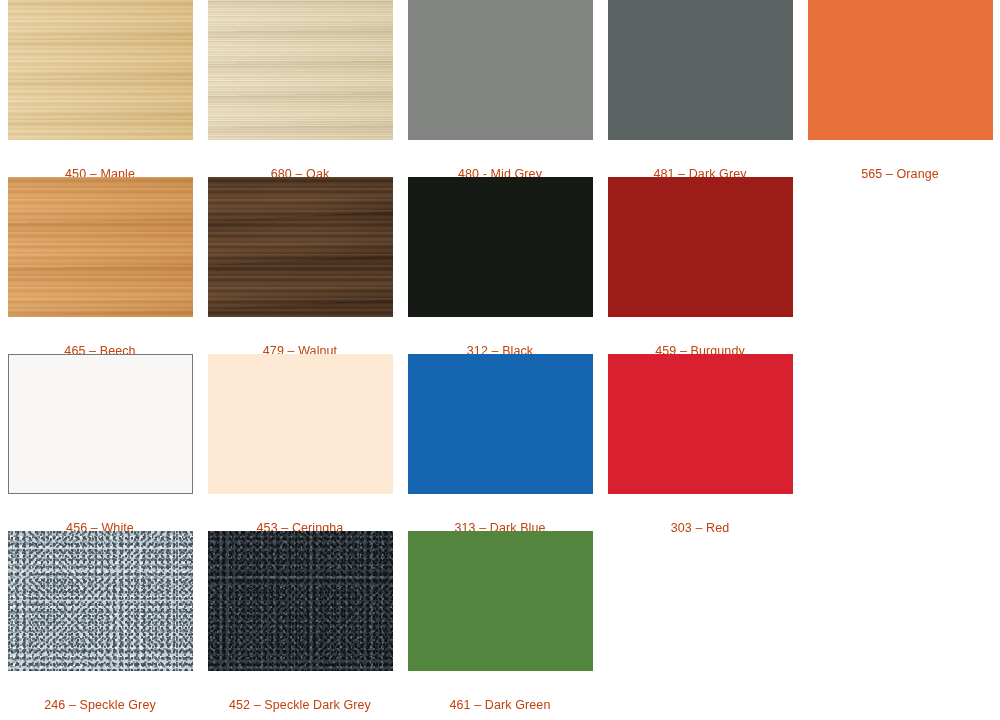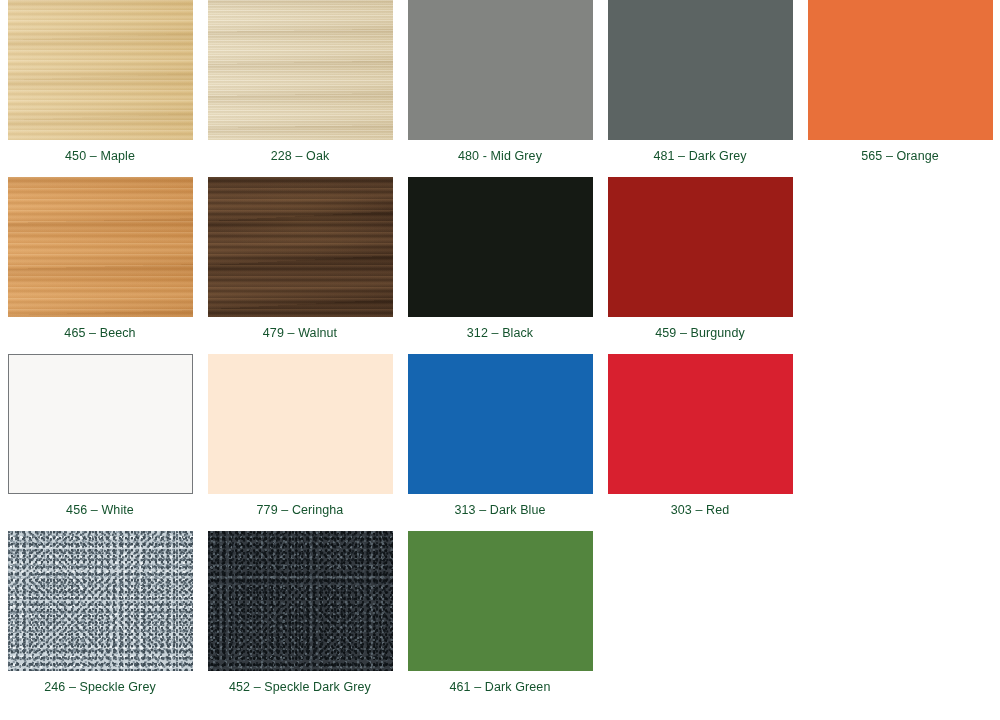--- a/index.html
+++ b/index.html
@@ -46,23 +46,23 @@
     box-sizing: border-box;
     position: relative;
     overflow: hidden;
   }
 
   .swatch-chip.bordered {
     border: 1.5px solid #75787b;
   }
 
   .swatch-label {
-    margin-top: 9px;
+    margin-top: 27px;
     font-size: 12.5px;
-    color: #14532d;
+    color: #c2410c;
     text-align: center;
     line-height: 1.2;
     letter-spacing: 0.1px;
     white-space: nowrap;
   }
 
   
   .grain-maple {
     background-color: #e0c286;
     background-image:
@@ -182,21 +182,21 @@
 <body>
 
 <div id="swatch-grid">
     <div class="swatch-row">
       <div class="swatch-cell">
         <div class="swatch-chip grain-maple"></div>
         <div class="swatch-label">450 – Maple</div>
       </div>
       <div class="swatch-cell">
         <div class="swatch-chip grain-oak"></div>
-        <div class="swatch-label">228 – Oak</div>
+        <div class="swatch-label">680 – Oak</div>
       </div>
       <div class="swatch-cell">
         <div class="swatch-chip" style="background-color: rgb(130, 132, 129);"></div>
         <div class="swatch-label">480 - Mid Grey</div>
       </div>
       <div class="swatch-cell">
         <div class="swatch-chip" style="background-color: rgb(92, 100, 99);"></div>
         <div class="swatch-label">481 – Dark Grey</div>
       </div>
       <div class="swatch-cell">
@@ -222,21 +222,21 @@
         <div class="swatch-label">459 – Burgundy</div>
       </div>
     </div>
     <div class="swatch-row">
       <div class="swatch-cell">
         <div class="swatch-chip bordered" style="background-color: rgb(248, 247, 245);"></div>
         <div class="swatch-label">456 – White</div>
       </div>
       <div class="swatch-cell">
         <div class="swatch-chip" style="background-color: rgb(253, 232, 211);"></div>
-        <div class="swatch-label">779 – Ceringha</div>
+        <div class="swatch-label">453 – Ceringha</div>
       </div>
       <div class="swatch-cell">
         <div class="swatch-chip" style="background-color: rgb(21, 101, 176);"></div>
         <div class="swatch-label">313 – Dark Blue</div>
       </div>
       <div class="swatch-cell">
         <div class="swatch-chip" style="background-color: rgb(216, 32, 47);"></div>
         <div class="swatch-label">303 – Red</div>
       </div>
     </div>

